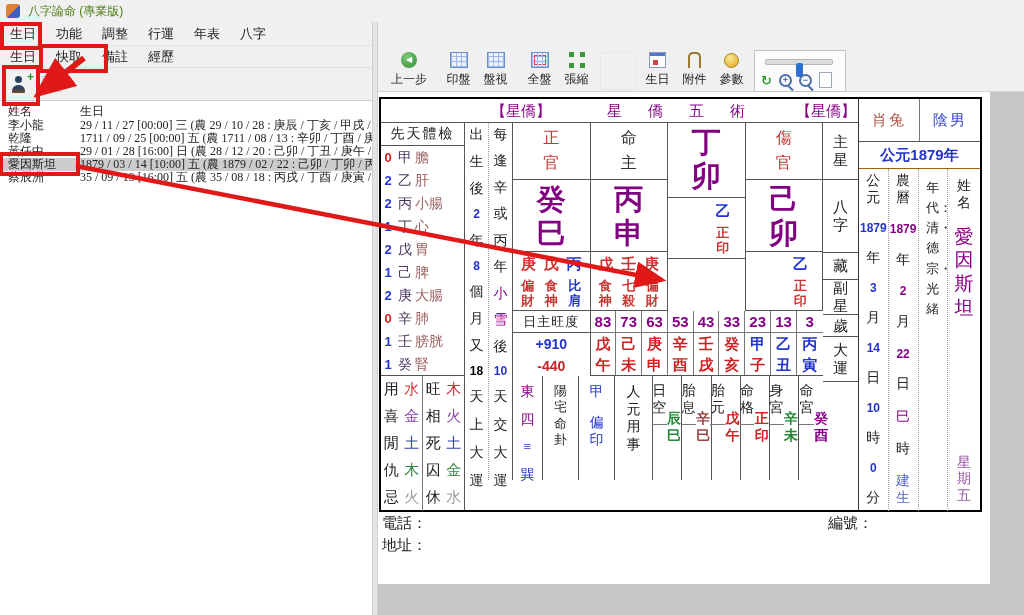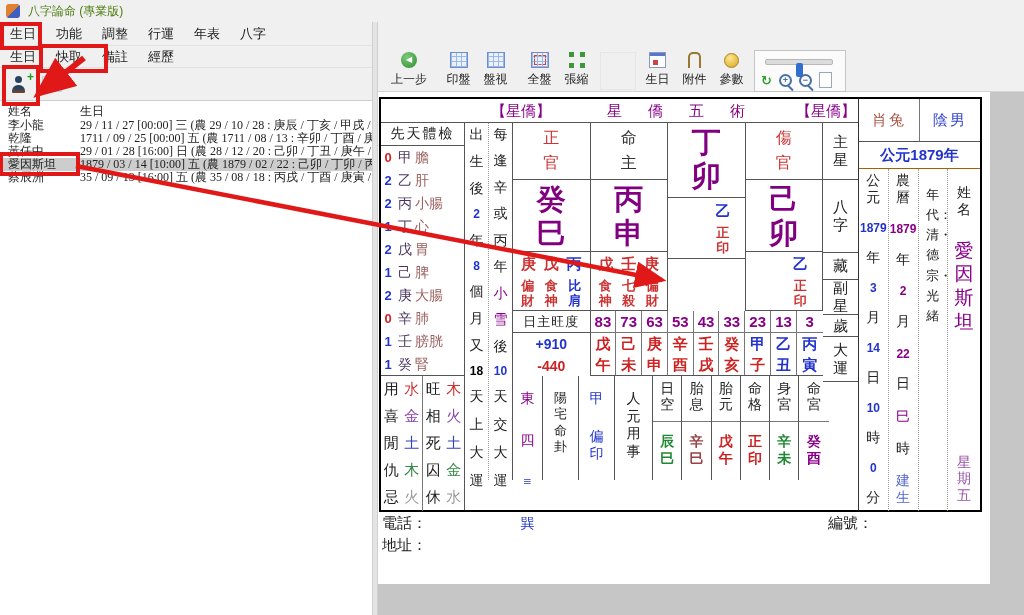--- a/index.html
+++ b/index.html
@@ -58,21 +58,21 @@
   .ic-refresh{color:#2f9e2f;font-size:13px;font-weight:bold;}
   .mag{width:9px;height:9px;border:2px solid #4a6fa5;border-radius:50%;position:relative;font-size:9px;line-height:8px;text-align:center;color:#4a6fa5;font-weight:bold;}
   .mag::after{content:'';position:absolute;right:-4px;bottom:-4px;width:7px;height:2px;background:#4a6fa5;transform:rotate(45deg);}
   .ic-page{width:11px;height:14px;background:#fff;border:1px solid #98a8b8;}
 
   
   #viewport{left:378px;top:92px;width:646px;height:523px;background:#c6c6c6;}
   #page{left:378px;top:92px;width:612px;height:492px;background:#fff;}
   #chart{left:379px;top:97px;width:603px;height:415px;border:2px solid #000;background:#fff;font-family:"Liberation Serif","DejaVu Serif",serif;color:#222;}
   #chart .abs{position:absolute;}
-  .vs{width:1.05em;word-break:break-all;line-height:1.2;text-align:center;margin:12px auto;}
+  .vs{width:1.05em;word-break:break-all;line-height:1.2;text-align:center;margin:5px auto;}
   .num{font-family:"Liberation Sans","DejaVu Sans",sans-serif;font-size:12px;font-weight:bold;}
 
   #c-title{left:0;top:0;width:477px;height:24px;border-bottom:1px solid #555;font-size:15px;color:#880088;}
   #c-title .t1{position:absolute;left:110px;top:3px;}
   #c-title .t2{position:absolute;left:226px;top:3px;letter-spacing:26px;}
   #c-title .t3{position:absolute;right:2px;top:3px;}
 
   #c-tizhen{left:0;top:24px;width:84px;height:252px;border-right:1px solid #555;}
   #c-tizhen .hd{height:22px;border-bottom:1px solid #555;font-size:14px;text-align:center;line-height:22px;letter-spacing:2px;}
   .trow{display:flex;height:23px;line-height:23px;font-size:14px;}
@@ -111,21 +111,21 @@
 
   #c-elements{left:0;top:276px;width:84px;height:135px;border-right:1px solid #555;border-top:1px solid #555;}
   .erow{display:flex;height:27px;line-height:27px;font-size:15px;text-align:center;}
   .erow span{width:21px;}
   .erow .b2{border-left:1px solid #777;}
 
   #c-palace{left:132px;top:277px;width:345px;height:104px;display:flex;}
   .pc{border-right:1px solid #555;box-sizing:border-box;display:flex;flex-direction:column;align-items:center;justify-content:flex-start;font-size:14px;padding-top:2px;}
   .pc .vs{line-height:1.25;}
   #c-minis{display:flex;flex:1;}
-  .mcol{width:29.28px;border-right:1px solid #555;box-sizing:border-box;display:flex;flex-direction:column;justify-content:flex-end;}
+  .mcol{width:29.28px;border-right:1px solid #555;box-sizing:border-box;display:flex;flex-direction:row;justify-content:flex-end;}
   .mcol:last-child{border-right:none;}
   .mh{height:48px;border-bottom:1px solid #777;display:flex;align-items:center;justify-content:center;font-size:14px;}
   .mv{flex:1;display:flex;align-items:center;justify-content:center;font-size:14px;font-weight:600;}
   .mh .vs,.mv .vs{line-height:1.2;}
 
   #c-footer{left:84px;top:381px;width:393px;height:30px;border-top:1px solid #555;text-align:center;}
   #c-footer .f1{height:15px;line-height:15px;font-size:13.5px;color:#880088;letter-spacing:1px;}
   #c-footer .f2{height:15px;line-height:15px;font-size:13.5px;color:#111;}
 
   #c-right{left:477px;top:0;width:122px;height:411px;border-left:1px solid #333;}

